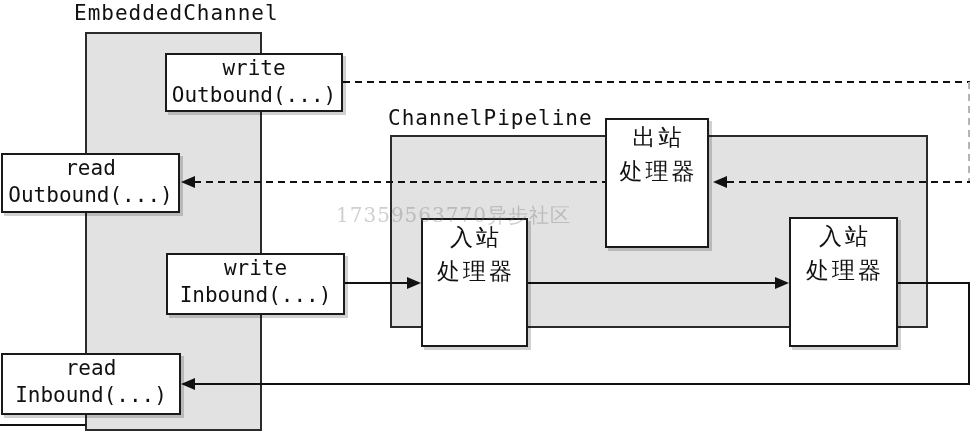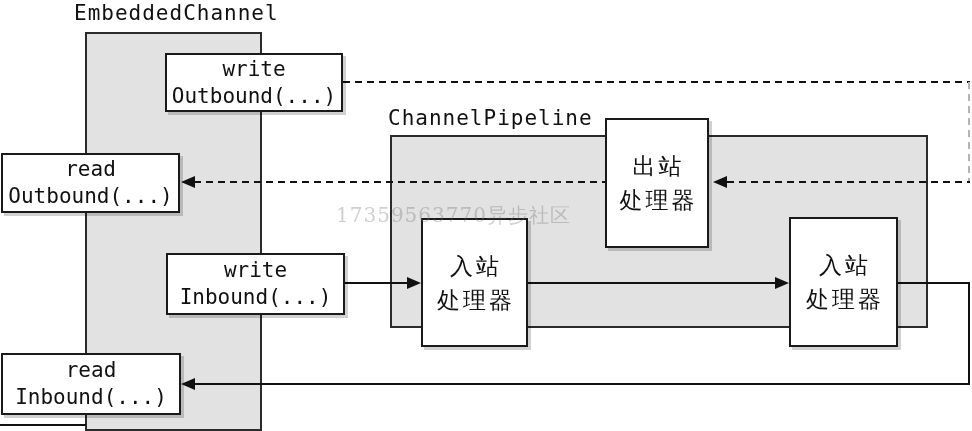--- a/index.html
+++ b/index.html
@@ -10,21 +10,21 @@
   .grayrect{
     position:absolute;background:#e2e2e2;border:2px solid #2b2b2b;
     box-sizing:border-box;z-index:1;
   }
   .toplabel{
     position:absolute;color:#111;font-size:21px;letter-spacing:1px;
     white-space:nowrap;z-index:2;
   }
   .wbox{
     position:absolute;background:#fff;border:2px solid #1a1a1a;box-sizing:border-box;
-    display:flex;flex-direction:column;align-items:center;justify-content:center;
+    display:flex;flex-direction:column;align-items:center;
     z-index:4;box-shadow:3px 3px 0 rgba(0,0,0,0.18);
   }
   .wbox .ln{color:#111;font-size:21px;line-height:27px;white-space:nowrap;}
   .handler .ln{
     font-family:"DejaVu Serif","Liberation Serif",serif;
     font-size:23px;line-height:34px;letter-spacing:3px;text-indent:3px;
   }
   .hline{position:absolute;height:2px;background:#111;z-index:3;}
   .vline{position:absolute;width:2px;background:#111;z-index:3;}
   .hdash{

